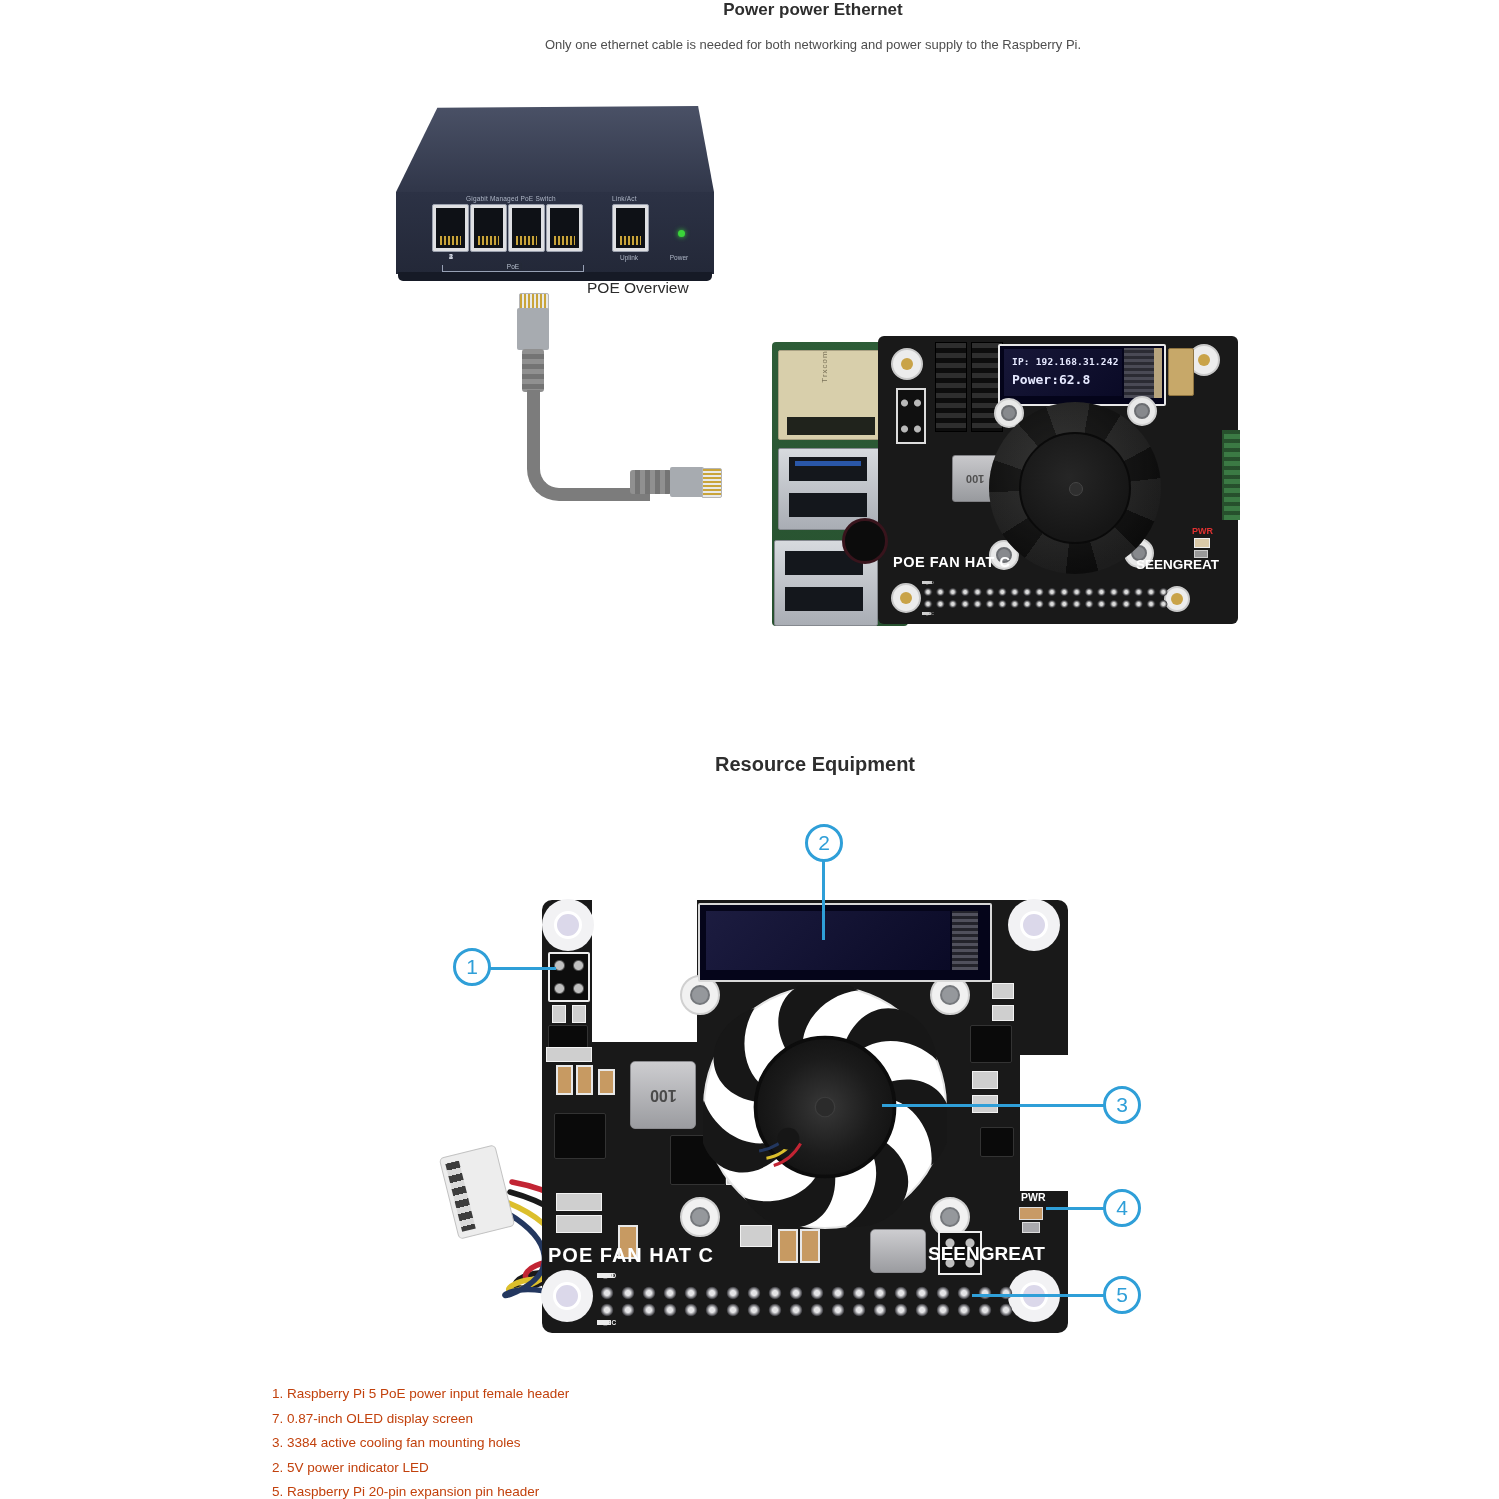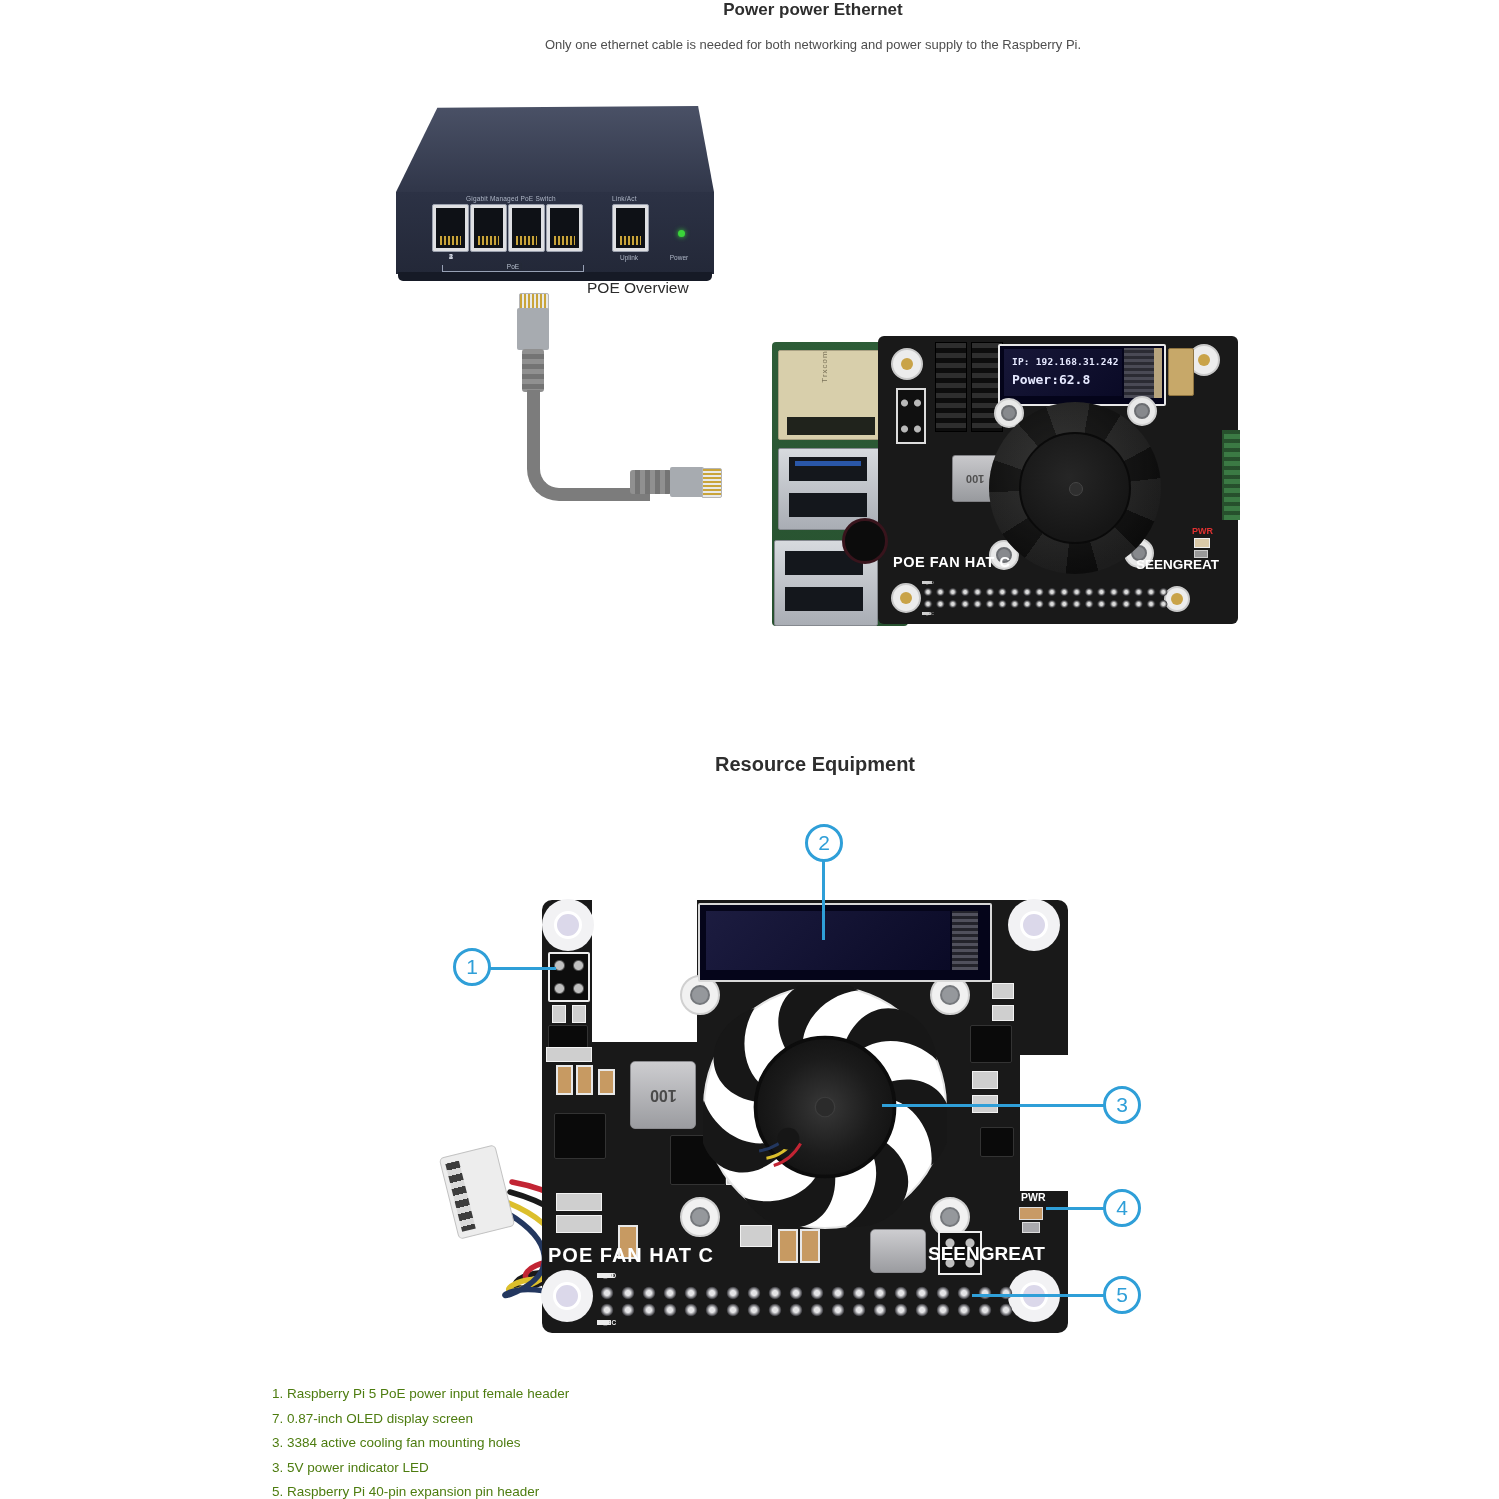--- a/index.html
+++ b/index.html
@@ -148,21 +148,21 @@
   #fan-wires{position:absolute;left:452px;top:1168px;z-index:5;}
 
   
   .callout{position:absolute;width:32px;height:32px;border:3px solid var(--callout-blue,#2f9fd8);border-radius:50%;
       background:#fff;color:var(--callout-blue,#2f9fd8);font-size:21px;display:flex;align-items:center;
       justify-content:center;z-index:40;}
   .cline{position:absolute;background:var(--callout-blue,#2f9fd8);z-index:39;}
 
   
   #legend{position:absolute;left:272px;top:1386px;}
-  .legend-line{display:block;font-size:13.5px;color:#4d7c0f;margin-bottom:9.5px;white-space:nowrap;}
+  .legend-line{display:block;font-size:13.5px;color:#c2410c;margin-bottom:9.5px;white-space:nowrap;}
 </style>
 </head>
 <body>
 
 <div id="canvas">
 
   <div id="title1" class="sec-title">Power power Ethernet</div>
   <div id="subtitle">Only one ethernet cable is needed for both networking and power supply to the Raspberry Pi.</div>
 
   <div id="switch" class="abs">
@@ -443,17 +443,17 @@
   <div class="callout" style="left:453px;top:948px;">1</div>
   <div class="callout" style="left:805px;top:824px;">2</div>
   <div class="callout" style="left:1103px;top:1086px;">3</div>
   <div class="callout" style="left:1103px;top:1189px;">4</div>
   <div class="callout" style="left:1103px;top:1276px;">5</div>
 
   <div id="legend">
       <span class="legend-line">1. Raspberry Pi 5 PoE power input female header</span>
       <span class="legend-line">7. 0.87-inch OLED display screen</span>
       <span class="legend-line">3. 3384 active cooling fan mounting holes</span>
-      <span class="legend-line">3. 5V power indicator LED</span>
-      <span class="legend-line">5. Raspberry Pi 40-pin expansion pin header</span>
+      <span class="legend-line">2. 5V power indicator LED</span>
+      <span class="legend-line">5. Raspberry Pi 20-pin expansion pin header</span>
     </div>
 
 </div>
 
 </body></html>

